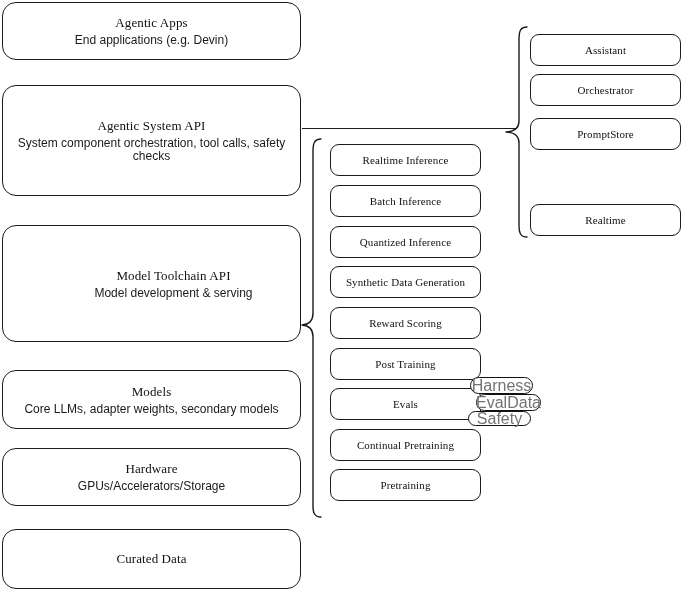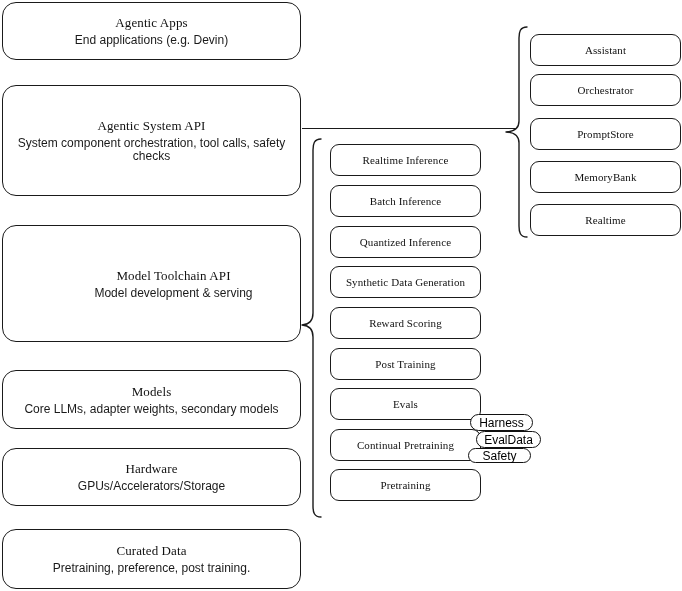--- a/index.html
+++ b/index.html
@@ -48,24 +48,23 @@
   .small-box .title { font-size: 11px; }
   .pill {
     position: absolute;
     box-sizing: border-box;
     border: 1.3px solid #111111;
     border-radius: 999px;
     background: #ffffff;
     display: flex;
     align-items: center;
     justify-content: center;
-    font-size: 12px;
-    color: #000000;
+    font-size: 16px;
+    color: #737373;
     z-index: 6;
-    margin-top: 37px;
   }
   .connector {
     position: absolute;
     background: #1a1a1a;
   }
   .brace {
     position: absolute;
     z-index: 2;
   }
   .brace svg { display: block; }
@@ -95,21 +94,20 @@
     <div class="subtitle">Core LLMs, adapter weights, secondary models</div>
   </div>
 
   <div class="box layer-box" style="left:2px; top:448px; width:299px; height:58px;">
     <div class="title">Hardware</div>
     <div class="subtitle">GPUs/Accelerators/Storage</div>
   </div>
 
   <div class="box layer-box" style="left:2px; top:529px; width:299px; height:60px;">
     <div class="title">Curated Data</div>
-    <div class="subtitle">Pretraining, preference, post training.</div>
   </div>
 
   <div class="connector" style="left:302px; top:128px; width:214px; height:1.4px;"></div>
 
   <div class="brace" style="left:300px; top:138px; width:22px; height:380px;">
     <svg width="22" height="380" viewBox="0 0 22 380" fill="none" xmlns="http://www.w3.org/2000/svg">
       <path d="M21 1 C14 1 13 6 13 12 L13 175 C13 182 10 186.5 2 187 C10 187.5 13 192 13 199 L13 368 C13 374 14 379 21 379" stroke="#1a1a1a" stroke-width="1.4" fill="none" stroke-linecap="round" stroke-linejoin="round"></path>
     </svg>
   </div>
 
@@ -153,20 +151,17 @@
 
   <div class="box small-box" style="left:530px; top:34px; width:151px; height:32px;">
     <div class="title">Assistant</div>
   </div>
   <div class="box small-box" style="left:530px; top:74px; width:151px; height:32px;">
     <div class="title">Orchestrator</div>
   </div>
   <div class="box small-box" style="left:530px; top:118px; width:151px; height:32px;">
     <div class="title">PromptStore</div>
   </div>
-  <div class="box small-box" style="left:530px; top:161px; width:151px; height:32px;">
-    <div class="title">MemoryBank</div>
-  </div>
   <div class="box small-box" style="left:530px; top:204px; width:151px; height:32px;">
     <div class="title">Realtime</div>
   </div>
 
 </div>
 
 </body></html>

